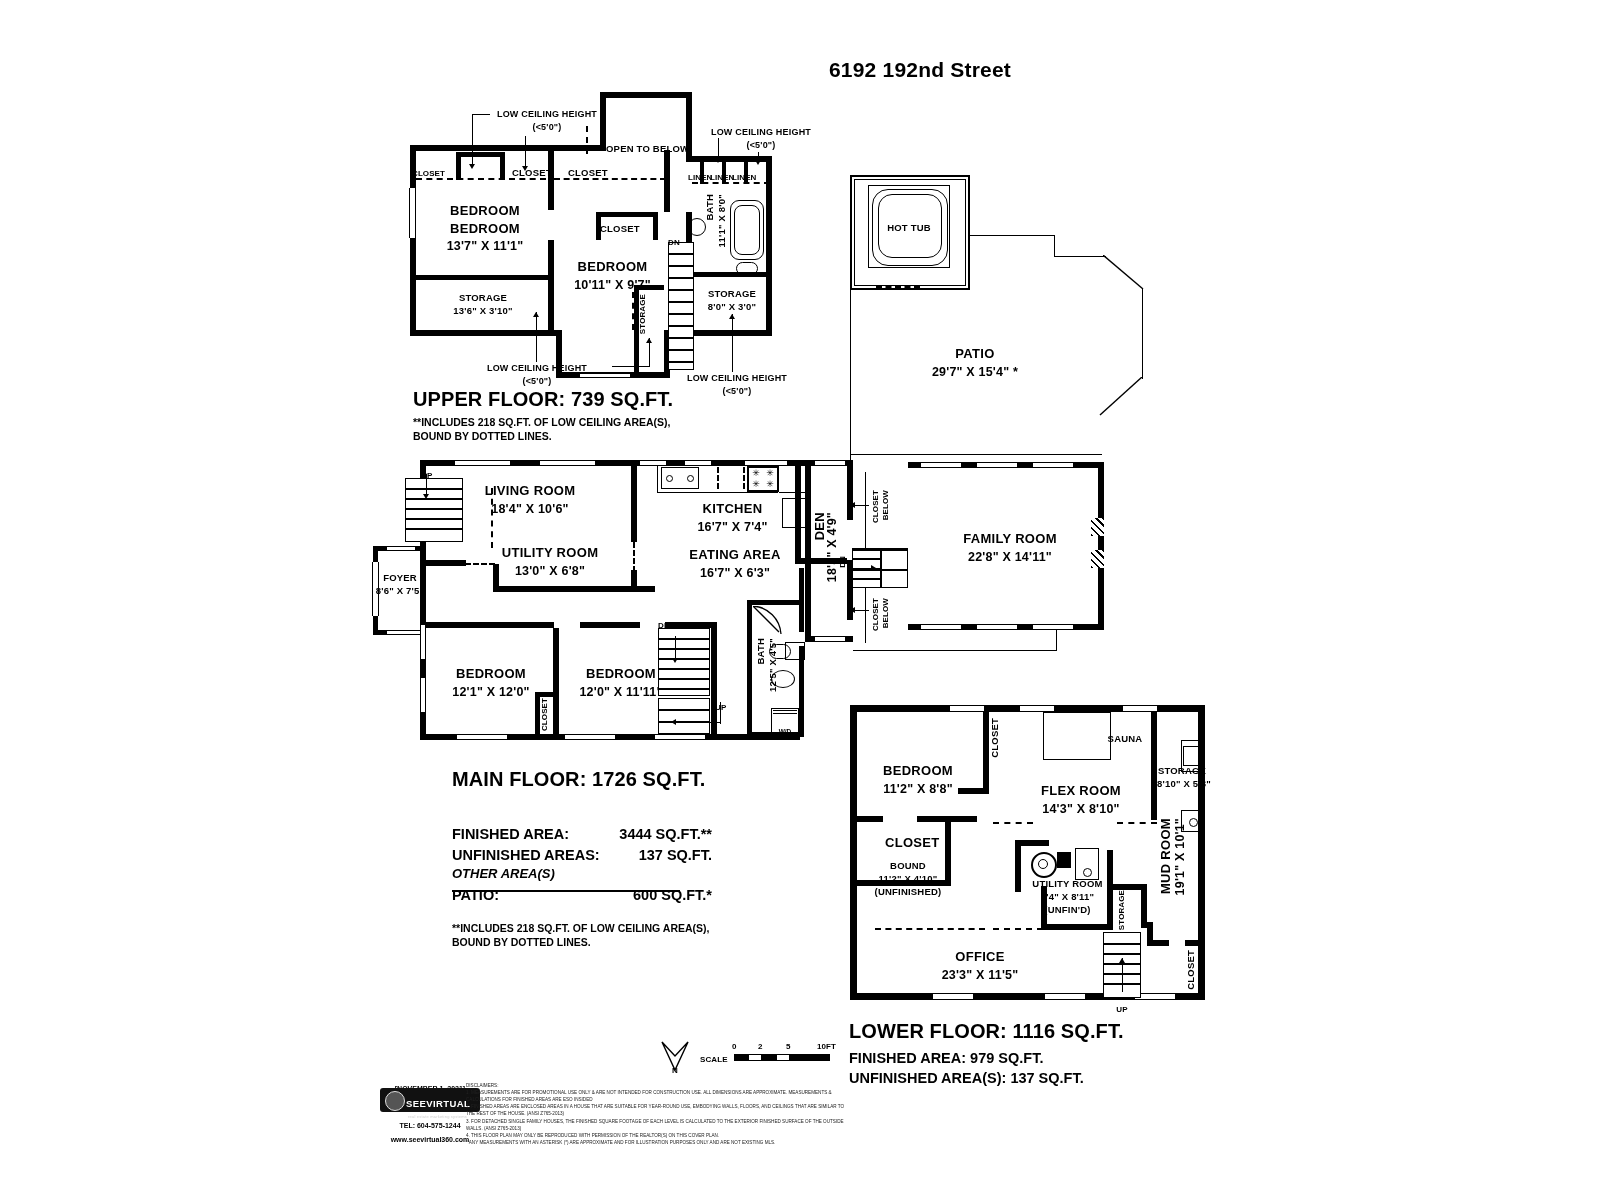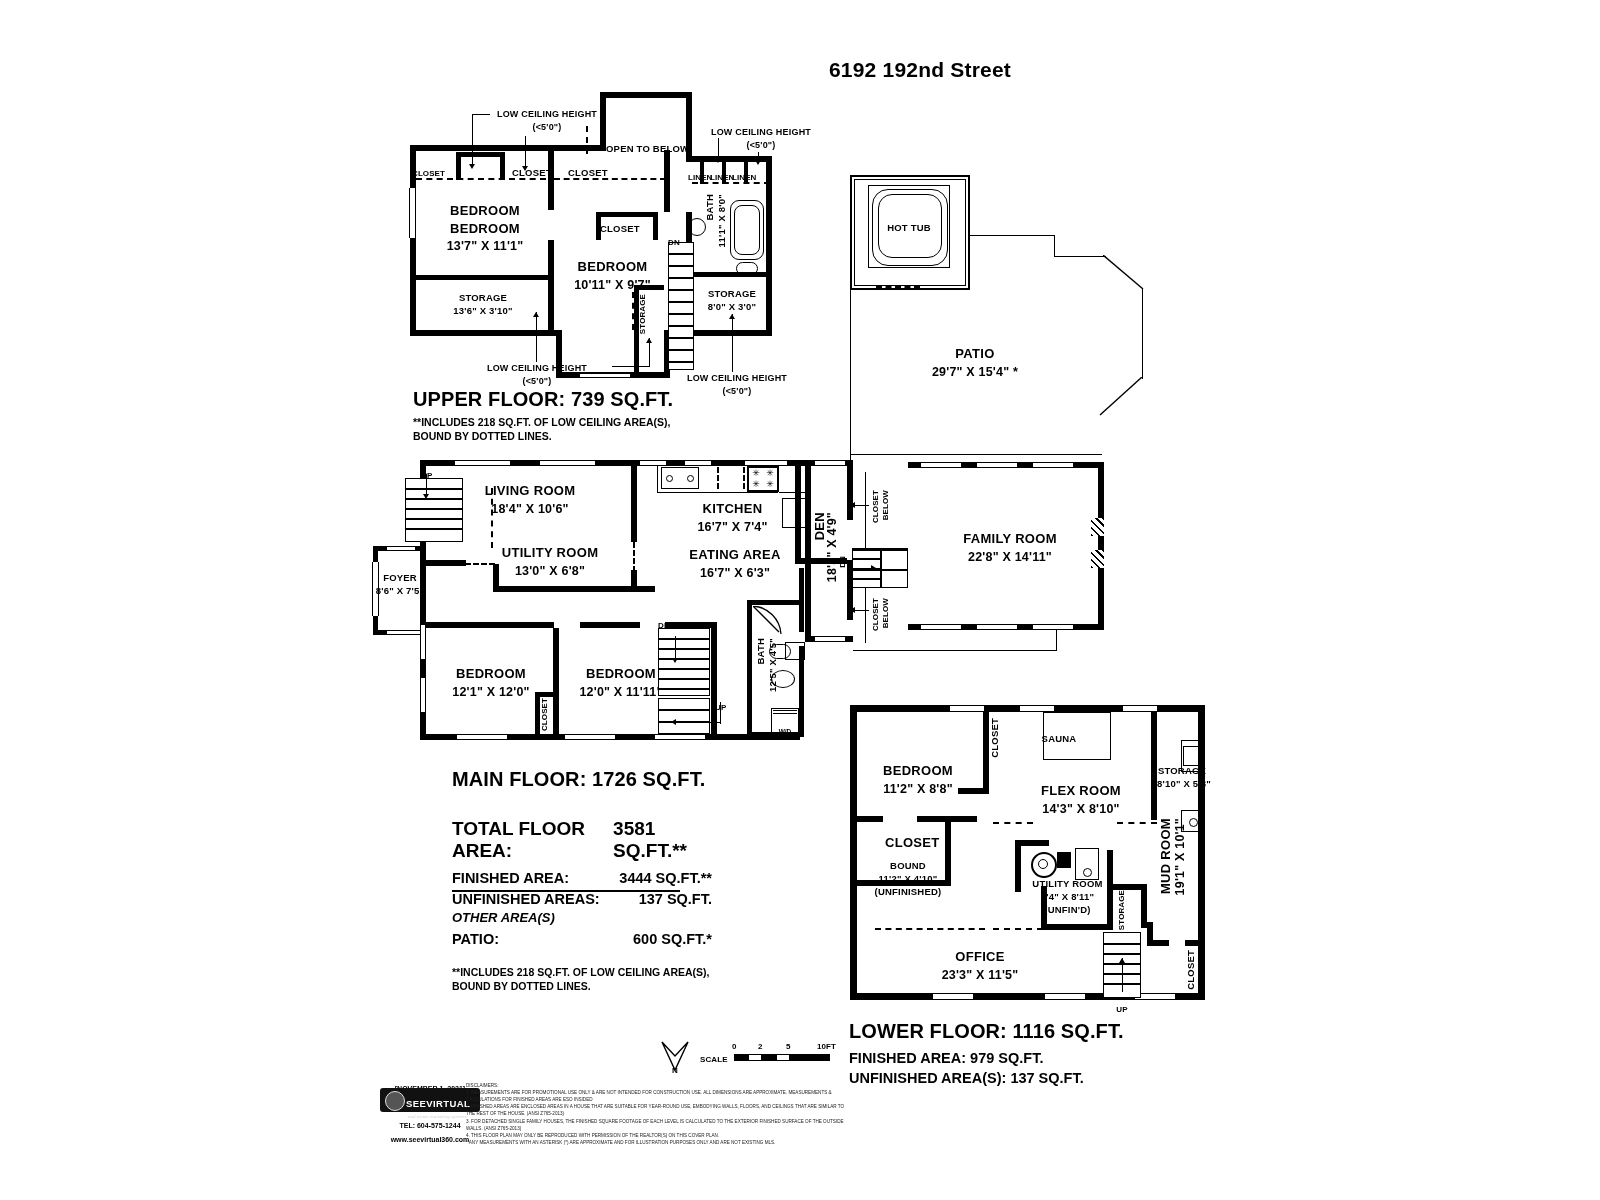--- a/index.html
+++ b/index.html
@@ -501,24 +501,20 @@
   <div class="thin" style="left:485px;top:-18px;width:1.3px;height:28px;"></div>
   <div class="thin" style="left:488px;top:200px;width:204px;height:1.3px;"></div>
   <div class="thin" style="left:691px;top:180px;width:1.3px;height:21px;"></div>
 </div>
 
 <div class="abs" style="left:452px;top:768px;">
   <div class="floorhead">MAIN FLOOR: 1726 SQ.FT.</div>
 </div>
 
 <div class="abs" style="left:452px;top:818px;width:260px;">
-  <div style="display:flex;justify-content:space-between;align-items:baseline;">
-    <span class="totalhead">TOTAL FLOOR AREA:</span>
-    <span class="totalhead">3581 SQ.FT.**</span>
-  </div>
   <div style="display:flex;justify-content:space-between;align-items:baseline;margin-top:8px;">
     <span class="subline">FINISHED AREA:</span>
     <span class="subline">3444 SQ.FT.**</span>
   </div>
   <div style="display:flex;justify-content:space-between;align-items:baseline;margin-top:5px;">
     <span class="subline">UNFINISHED AREAS:</span>
     <span class="subline">137 SQ.FT.</span>
   </div>
   <div class="hr" style="left:0;top:72px;width:228px;"></div>
   <div class="otherital" style="margin-top:3px;">OTHER AREA(S)</div>
@@ -561,21 +557,21 @@
   <div class="abs" style="left:40px;top:133px;">
     <span class="roomname">CLOSET</span>
   </div>
   <div class="abs ctr" style="left:18px;top:160px;width:90px;">
     <div class="small">BOUND</div>
     <div class="small" style="margin-top:2px;">11'2" X 4'10"</div>
     <div class="small" style="margin-top:2px;">(UNFINISHED)</div>
   </div>
 
   <div class="box1" style="left:198px;top:12px;width:68px;height:48px;"></div>
-  <div class="abs ctr" style="left:180px;top:28px;width:68px;">
+  <div class="abs ctr" style="left:198px;top:28px;width:68px;padding-left:48px;">
     <span class="small">SAUNA</span>
   </div>
   <div class="abs ctr" style="left:186px;top:82px;width:100px;">
     <div class="roomname">FLEX ROOM</div>
     <div class="roomdim" style="margin-top:2px;">14'3" X 8'10"</div>
   </div>
 
   <div class="w" style="left:306px;top:12px;width:6px;height:108px;"></div>
   <div class="abs ctr" style="left:312px;top:65px;width:50px;">
     <div class="small">STORAGE</div>

